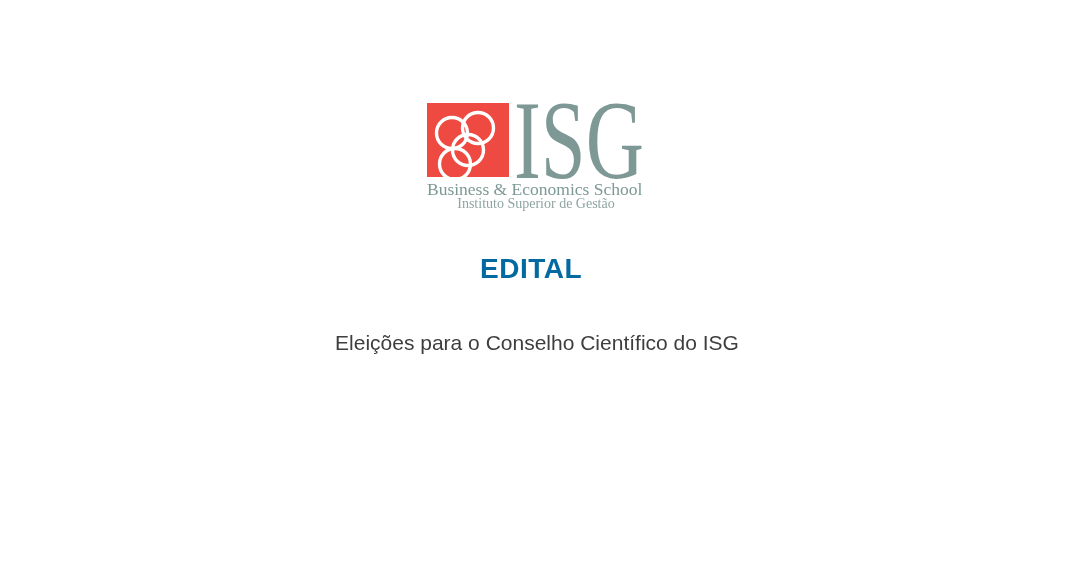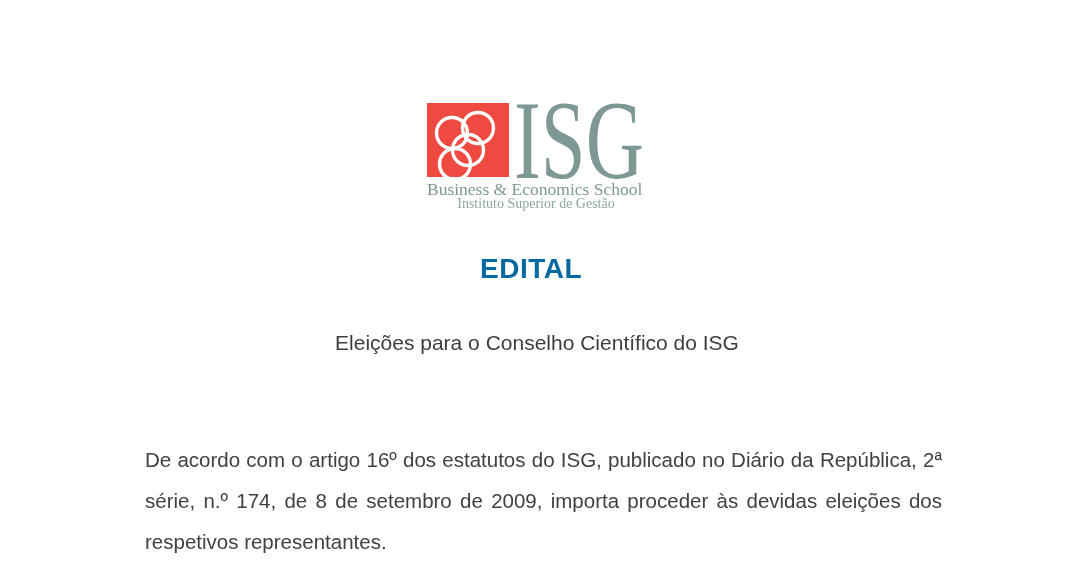--- a/index.html
+++ b/index.html
@@ -126,19 +126,14 @@
       <div class="logo-acronym">ISG</div>
     </div>
     <div class="logo-school">Business &amp; Economics School</div>
     <div class="logo-tagline">Instituto Superior de Gestão</div>
   </div>
 
   <h1 class="doc-title">EDITAL</h1>
 
   <h2 class="doc-subtitle">Eleições para o Conselho Científico do ISG</h2>
 
-  <div class="doc-body">
-    <div class="para-line justified">De acordo com o artigo 16º dos estatutos do ISG, publicado no Diário da República, 2ª</div>
-    <div class="para-line justified">série, n.º 174, de 8 de setembro de 2009, importa proceder às devidas eleições dos</div>
-    <div class="para-line">respetivos representantes.</div>
-  </div>
 
 </div>
 
 </body></html>

